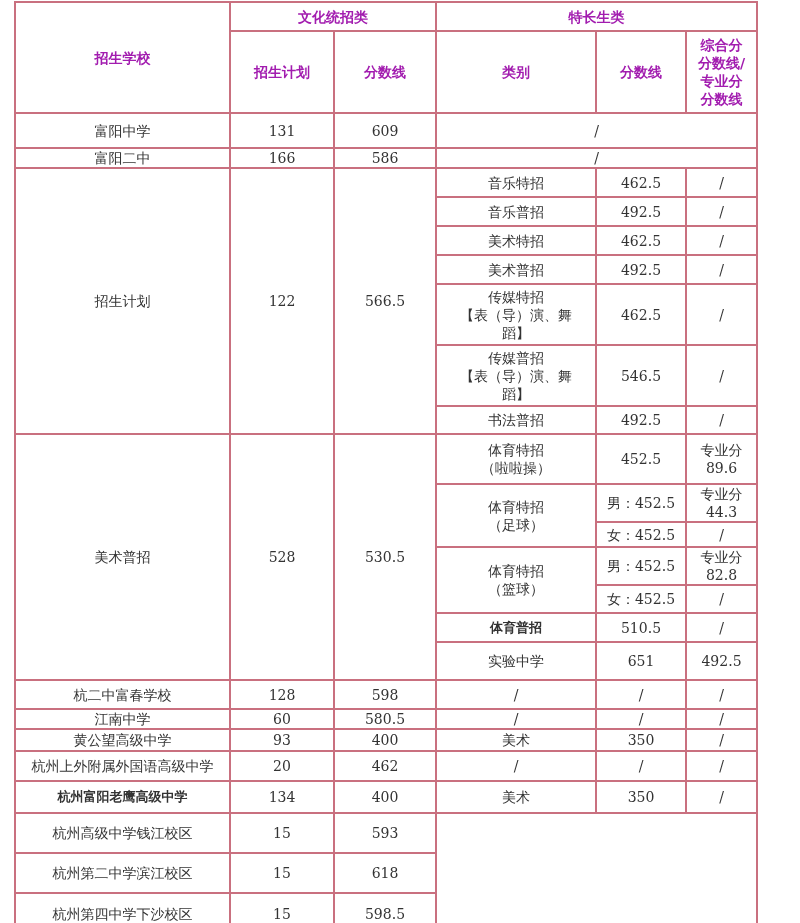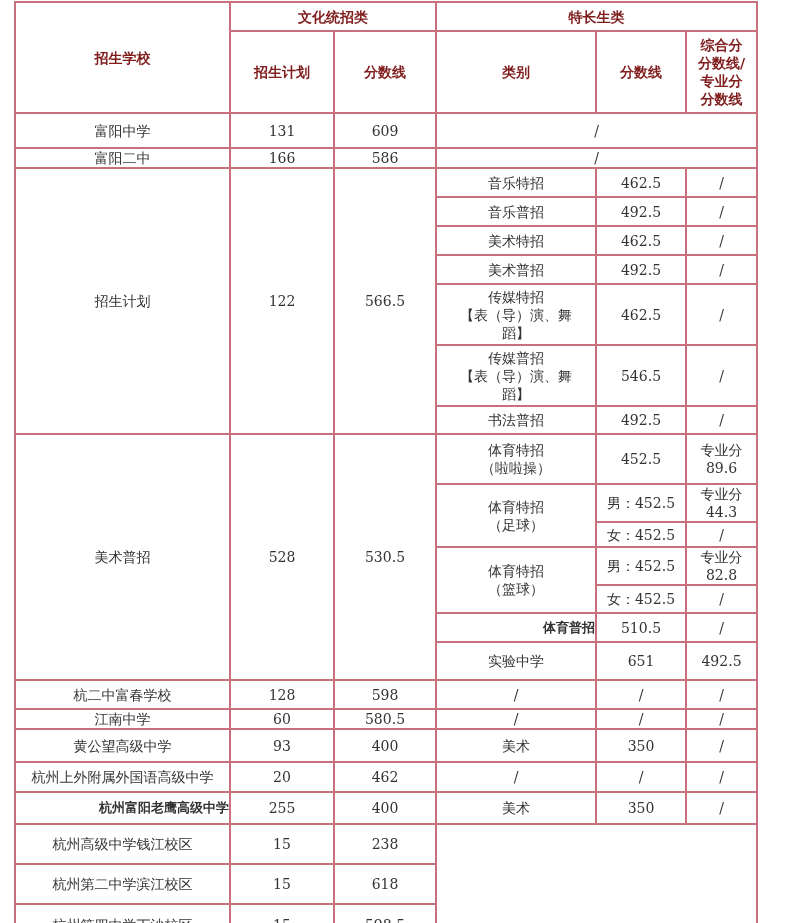--- a/index.html
+++ b/index.html
@@ -2,22 +2,22 @@
 <html><head>
 <meta charset="utf-8">
 <style>
   html, body { margin:0; padding:0; background:#ffffff; }
   body { width:800px; height:923px; overflow:hidden; position:relative;
          font-family: "DejaVu Serif", "Liberation Serif", serif; color:#333; }
   table.score { position:absolute; left:14px; top:1px; border-collapse:collapse;
                 table-layout:fixed; width:742px; }
   table.score td, table.score th { border:2px solid #c9707f; padding:0; text-align:center;
                 vertical-align:middle; font-size:14px; line-height:18px; overflow:hidden; }
-  table.score th { font-weight:bold; font-family:"DejaVu Sans", "Liberation Sans", sans-serif; font-size:14px; color:#7f1d1d; }
-  table.score td.bold { font-weight:bold; font-family:"DejaVu Sans", sans-serif; font-size:13px;text-align:right; }
+  table.score th { font-weight:bold; font-family:"DejaVu Sans", "Liberation Sans", sans-serif; font-size:14px; color:#a21caf; }
+  table.score td.bold { font-weight:bold; font-family:"DejaVu Sans", sans-serif; font-size:13px; }
   .multi { white-space:normal; line-height:18px; }
   .open-bottom { border-bottom:none !important; }
   .bottom-slash { position:relative; }
 </style>
 </head>
 <body>
 
 <table class="score">
   <colgroup>
     <col style="width:215px">
@@ -165,49 +165,49 @@
     <td>/</td>
   </tr>
   <tr style="height:16px">
     <td>江南中学</td>
     <td>60</td>
     <td>580.5</td>
     <td>/</td>
     <td>/</td>
     <td>/</td>
   </tr>
-  <tr style="height:33px">
+  <tr style="height:22px">
     <td>黄公望高级中学</td>
     <td>93</td>
     <td>400</td>
     <td>美术</td>
     <td>350</td>
     <td>/</td>
   </tr>
   <tr style="height:30px">
     <td>杭州上外附属外国语高级中学</td>
     <td>20</td>
     <td>462</td>
     <td>/</td>
     <td>/</td>
     <td>/</td>
   </tr>
   <tr style="height:32px">
     <td class="bold">杭州富阳老鹰高级中学</td>
-    <td>255</td>
+    <td>134</td>
     <td>400</td>
     <td>美术</td>
     <td>350</td>
     <td>/</td>
   </tr>
 
   <tr style="height:40px">
     <td>杭州高级中学钱江校区</td>
     <td>15</td>
-    <td>238</td>
+    <td>593</td>
     <td colspan="3" rowspan="3" class="bottom-slash open-bottom">
       
     </td>
   </tr>
   <tr style="height:40px">
     <td>杭州第二中学滨江校区</td>
     <td>15</td>
     <td>618</td>
   </tr>
   <tr style="height:40px">

